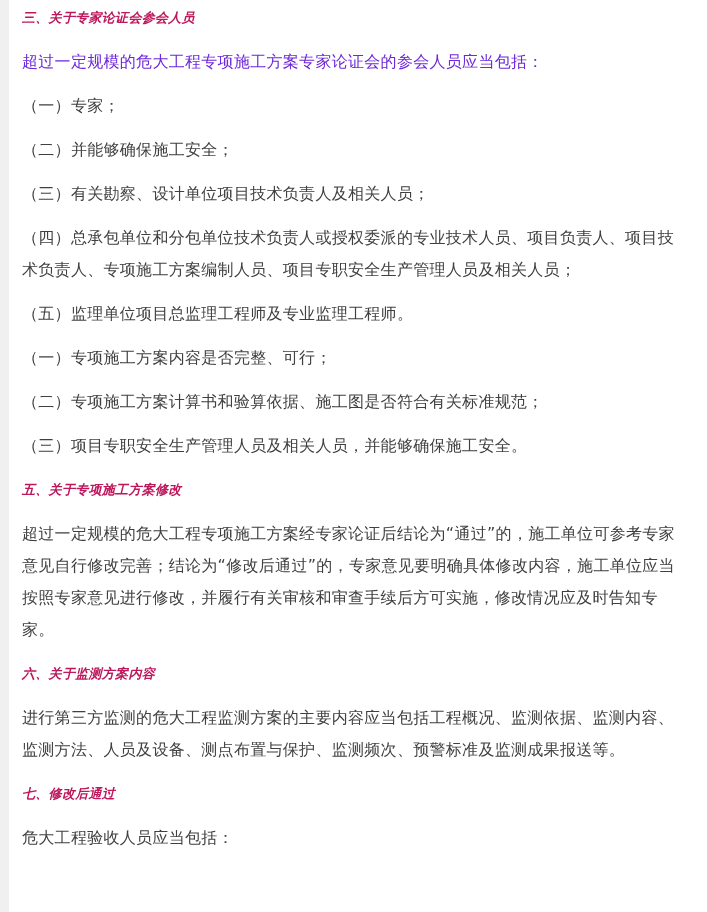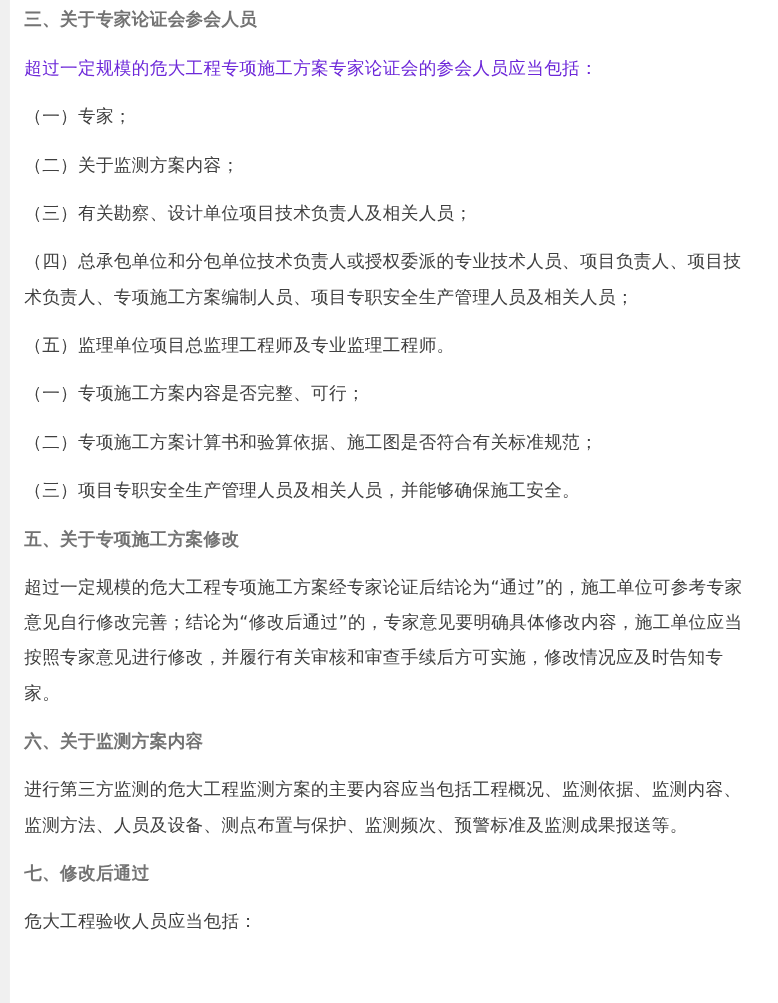--- a/index.html
+++ b/index.html
@@ -24,24 +24,25 @@
   }
   .content {
     padding: 2px 20px 8px 22px;
     font-family: "DejaVu Sans", "Liberation Sans", sans-serif;
     font-size: 16px;
     color: #404040;
     letter-spacing: 0.3px;
   }
   .content h2 {
     margin: 12px 0;
-    font-size: 16px;
+    font-size: 13px;
     line-height: 32px;
     font-weight: bold;
-    color: #737373;
+    color: #be185d;
+    font-style: italic;
   }
   .content p {
     margin: 12px 0;
     line-height: 32px;
   }
   .content section:first-child h2:first-child {
     margin-top: 0;
   }
   .blue {
     color: #6d28d9;
@@ -51,21 +52,21 @@
 <body>
 
 <div class="page">
   <div class="page-edge"></div>
   <div class="content">
 
     <section>
       <h2>三、关于专家论证会参会人员</h2>
       <p class="blue">超过一定规模的危大工程专项施工方案专家论证会的参会人员应当包括：</p>
       <p>（一）专家；</p>
-      <p>（二）关于监测方案内容；</p>
+      <p>（二）并能够确保施工安全；</p>
       <p>（三）有关勘察、设计单位项目技术负责人及相关人员；</p>
       <p>（四）总承包单位和分包单位技术负责人或授权委派的专业技术人员、项目负责人、项目技术负责人、专项施工方案编制人员、项目专职安全生产管理人员及相关人员；</p>
       <p>（五）监理单位项目总监理工程师及专业监理工程师。</p>
     </section>
 
     <section>
       <p>（一）专项施工方案内容是否完整、可行；</p>
       <p>（二）专项施工方案计算书和验算依据、施工图是否符合有关标准规范；</p>
       <p>（三）项目专职安全生产管理人员及相关人员，并能够确保施工安全。</p>
     </section>

